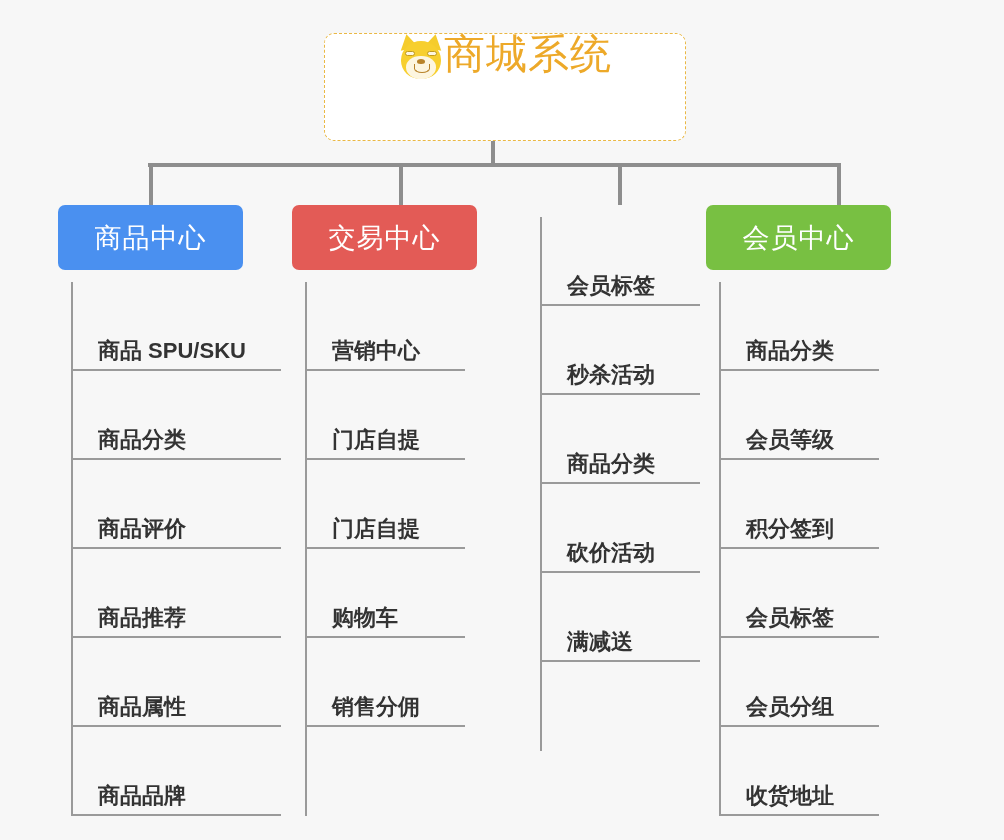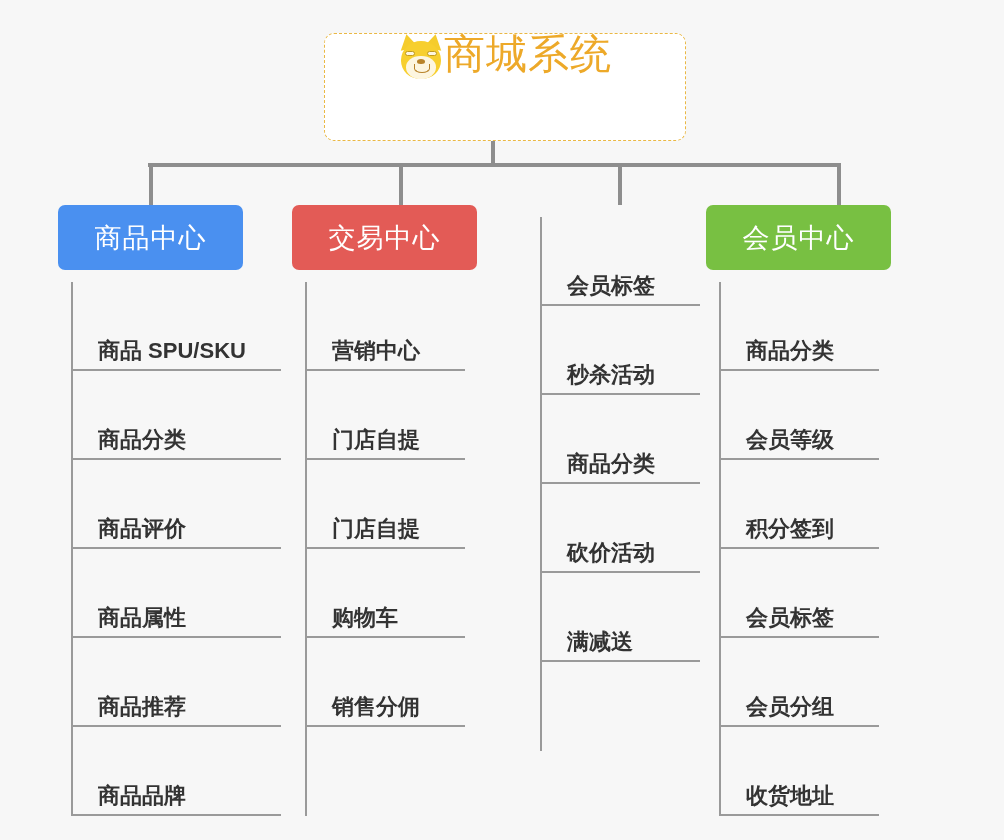--- a/index.html
+++ b/index.html
@@ -231,25 +231,25 @@
           </div>
           <div class="leaf">
             <span class="leaf-label">商品分类</span>
             <span class="leaf-rule" style="background: rgb(154, 154, 154); width: 210px;"></span>
           </div>
           <div class="leaf">
             <span class="leaf-label">商品评价</span>
             <span class="leaf-rule" style="background: rgb(154, 154, 154); width: 210px;"></span>
           </div>
           <div class="leaf">
+            <span class="leaf-label">商品推荐</span>
+            <span class="leaf-rule" style="background: rgb(154, 154, 154); width: 210px;"></span>
+          </div>
+          <div class="leaf">
             <span class="leaf-label">商品属性</span>
-            <span class="leaf-rule" style="background: rgb(154, 154, 154); width: 210px;"></span>
-          </div>
-          <div class="leaf">
-            <span class="leaf-label">商品推荐</span>
             <span class="leaf-rule" style="background: rgb(154, 154, 154); width: 210px;"></span>
           </div>
           <div class="leaf">
             <span class="leaf-label">商品品牌</span>
             <span class="leaf-rule" style="background: rgb(154, 154, 154); width: 210px;"></span>
           </div>
         </div>
       </div>
       <div class="column" style="left: 292px; width: 185px;">
         <div class="cat-header" style="background: rgb(227, 91, 86); width: 185px;">

